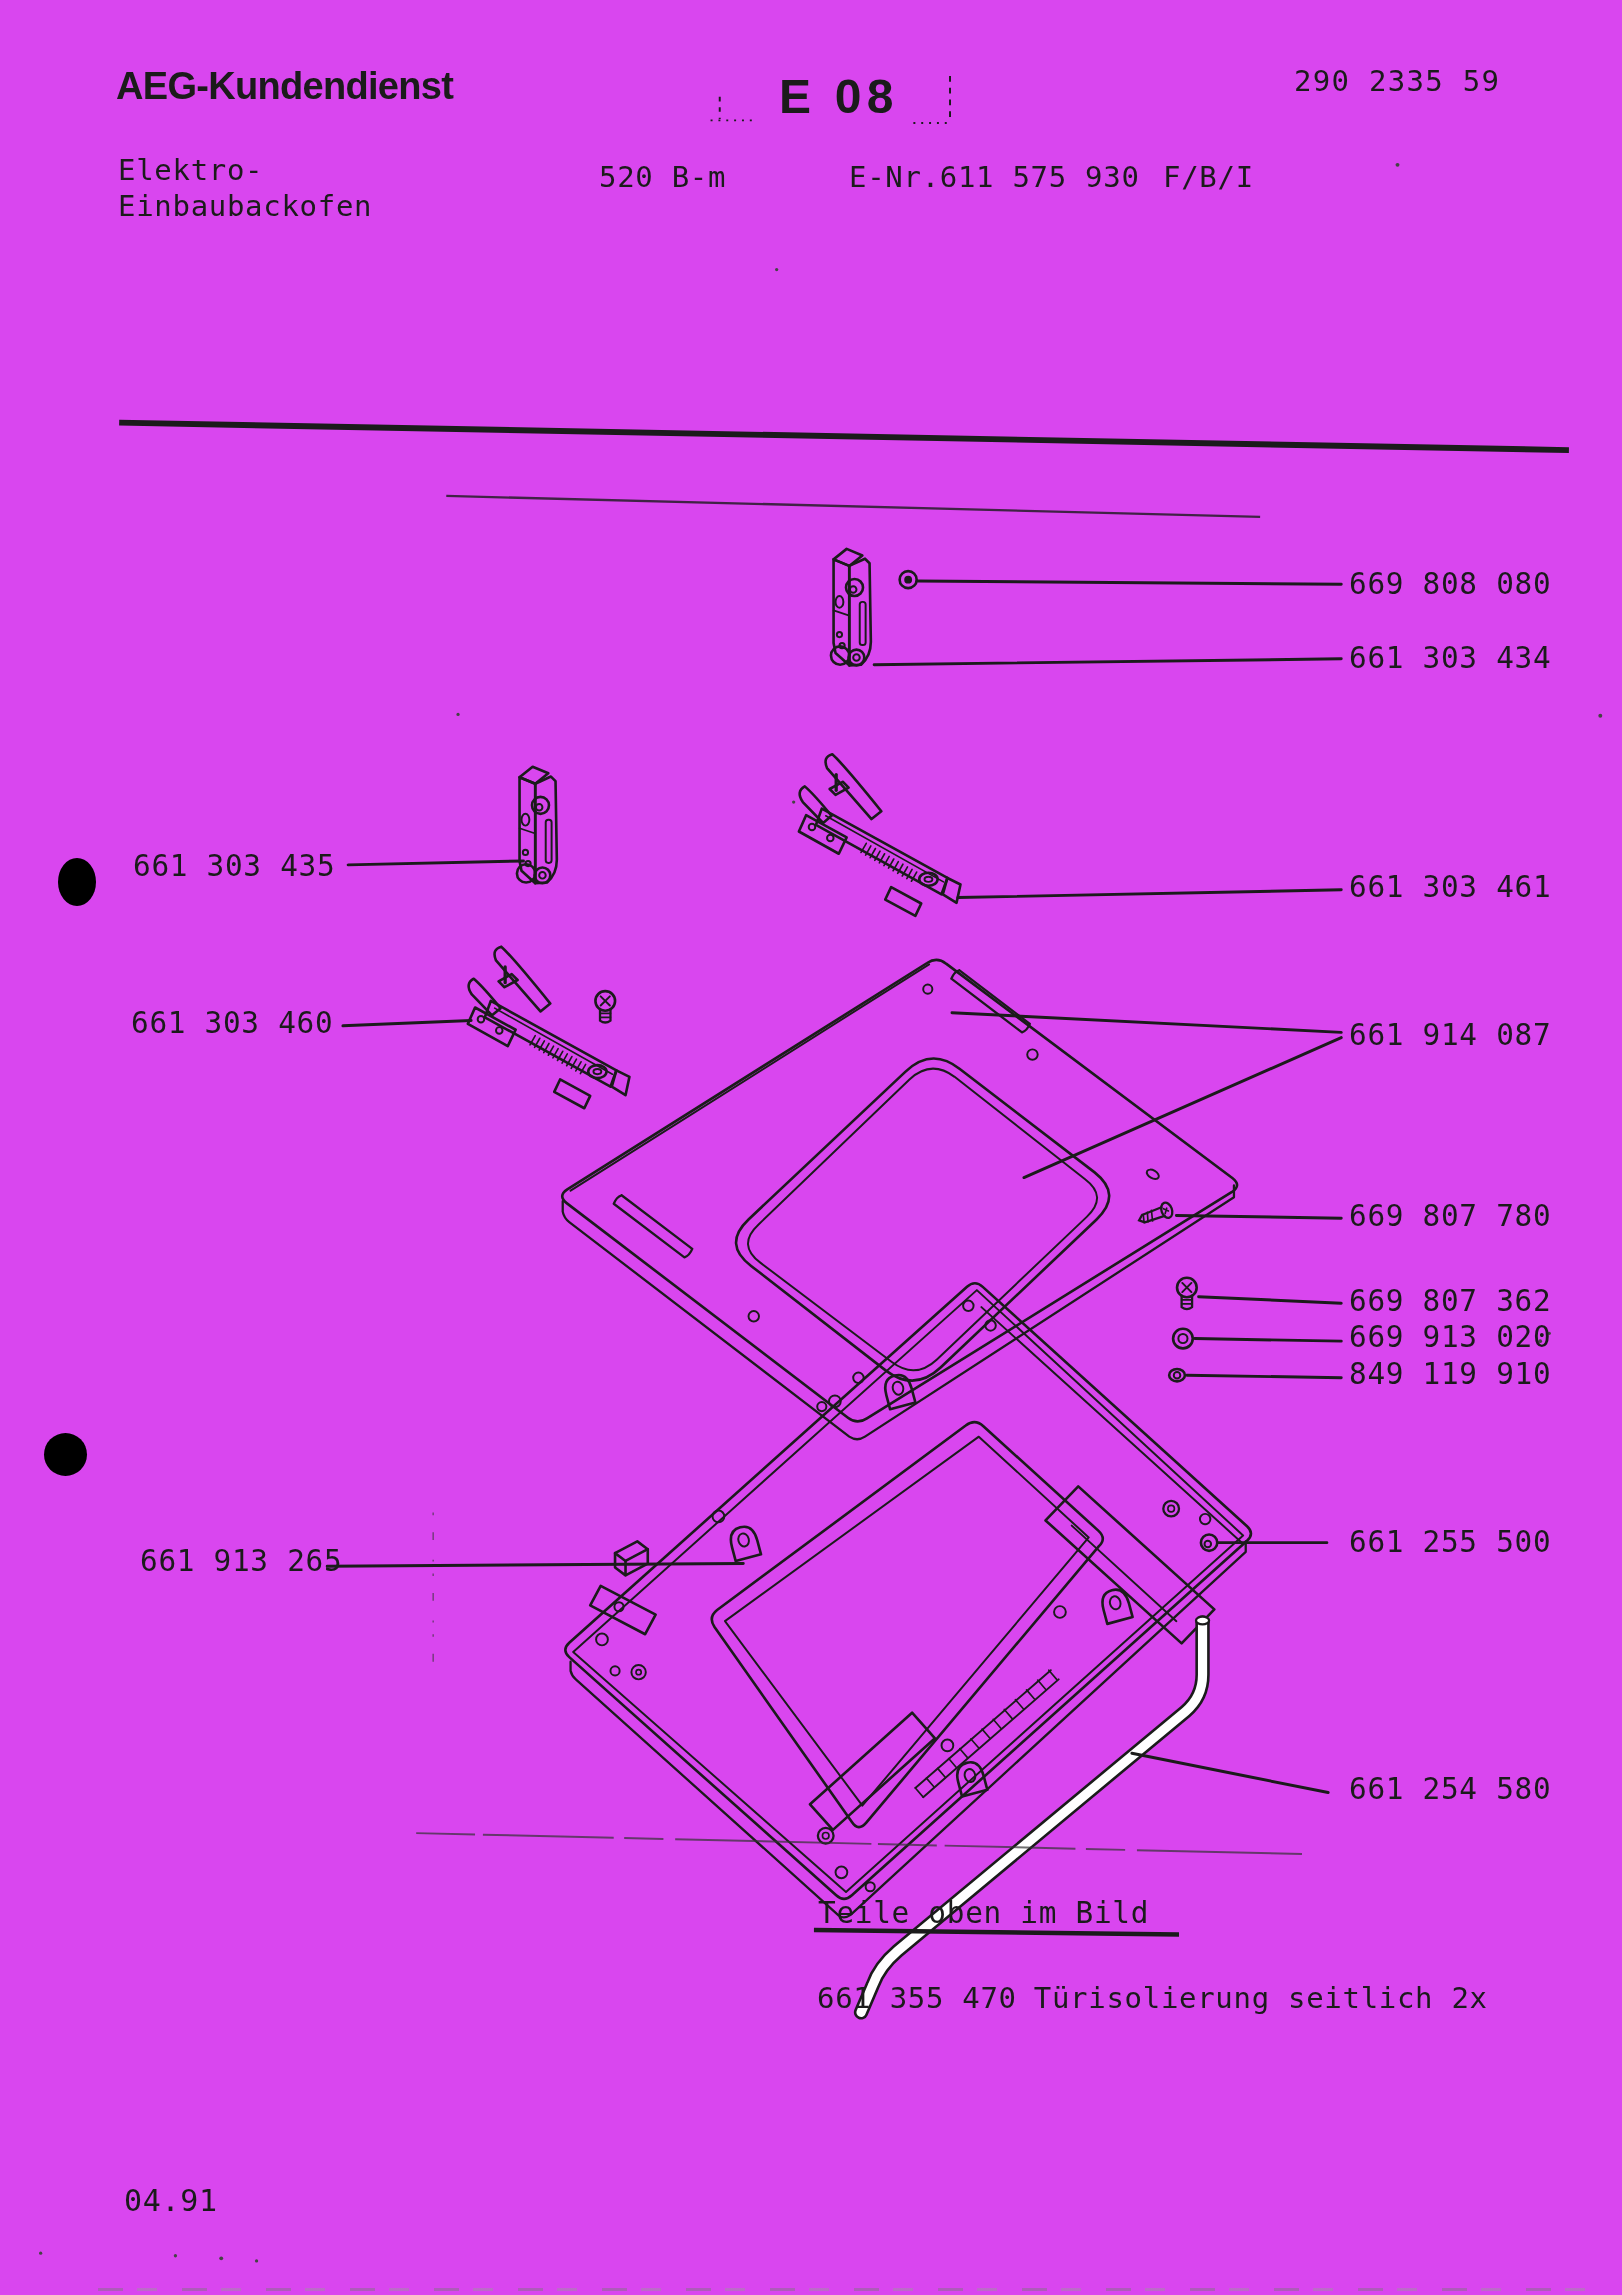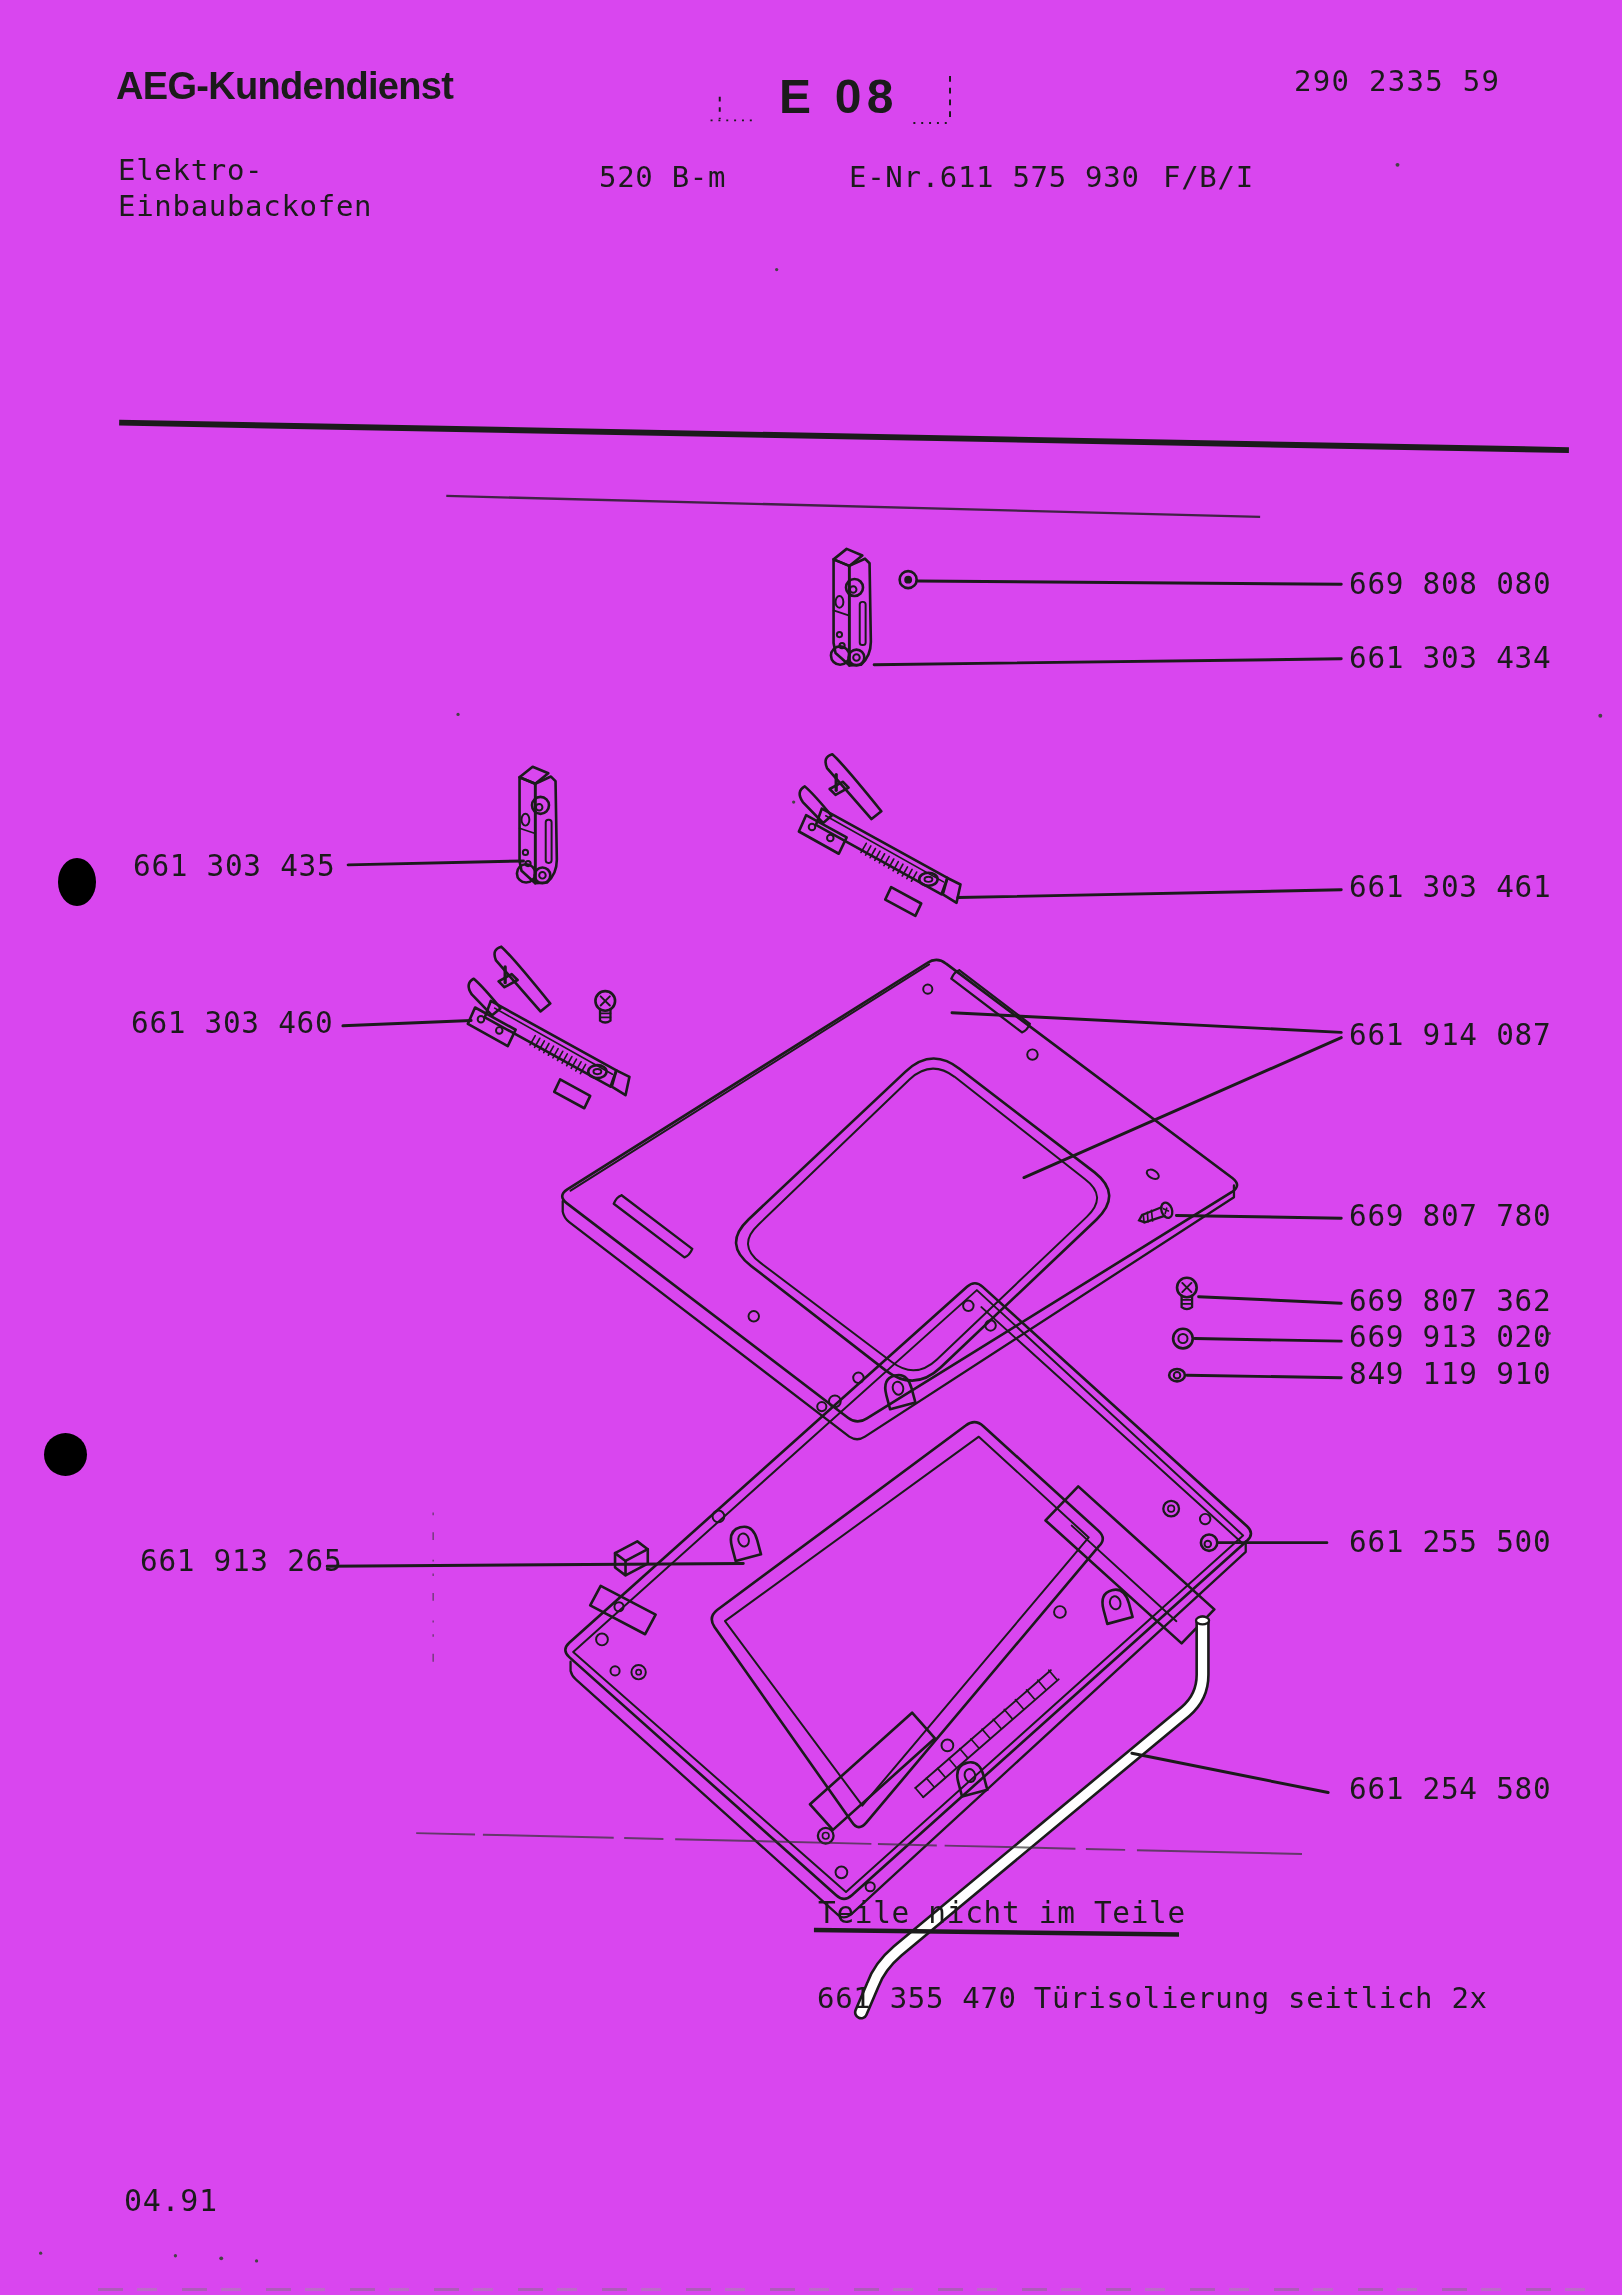--- a/index.html
+++ b/index.html
@@ -265,21 +265,21 @@
   <div class="abs mono part-label" style="left:1349px;top:1284px;">669 807 362</div>
   <div class="abs mono part-label" style="left:1349px;top:1320px;">669 913 020</div>
   <div class="abs mono part-label" style="left:1349px;top:1357px;">849 119 910</div>
   <div class="abs mono part-label" style="left:1349px;top:1525px;">661 255 500</div>
   <div class="abs mono part-label" style="left:1349px;top:1772px;">661 254 580</div>
 
   <div class="abs mono part-label" style="left:133px;top:849px;text-align:right;">661 303 435</div>
   <div class="abs mono part-label" style="left:131px;top:1006px;">661 303 460</div>
   <div class="abs mono part-label" style="left:125px;top:1544px;margin-left:15px;">661 913 265</div>
 
-  <div class="abs mono np-title" style="left:818px;top:1896px;">Teile nicht im Teile</div>
+  <div class="abs mono np-title" style="left:818px;top:1896px;">Teile oben im Bild</div>
   <div class="abs mono np-line" style="left:817px;top:1981px;"><span>661 355 470</span><span class="np-desc">Türisolierung seitlich 2x</span></div>
 
   <div class="abs mono footer-code" style="left:124px;top:2183px;">04.91</div>
 
   <div class="abs punch" style="left:58px;top:858px;width:38px;height:48px;"></div>
   <div class="abs punch" style="left:44px;top:1433px;width:43px;height:43px;"></div>
 
   <div class="bottom-scan"></div>
 
 </div>

